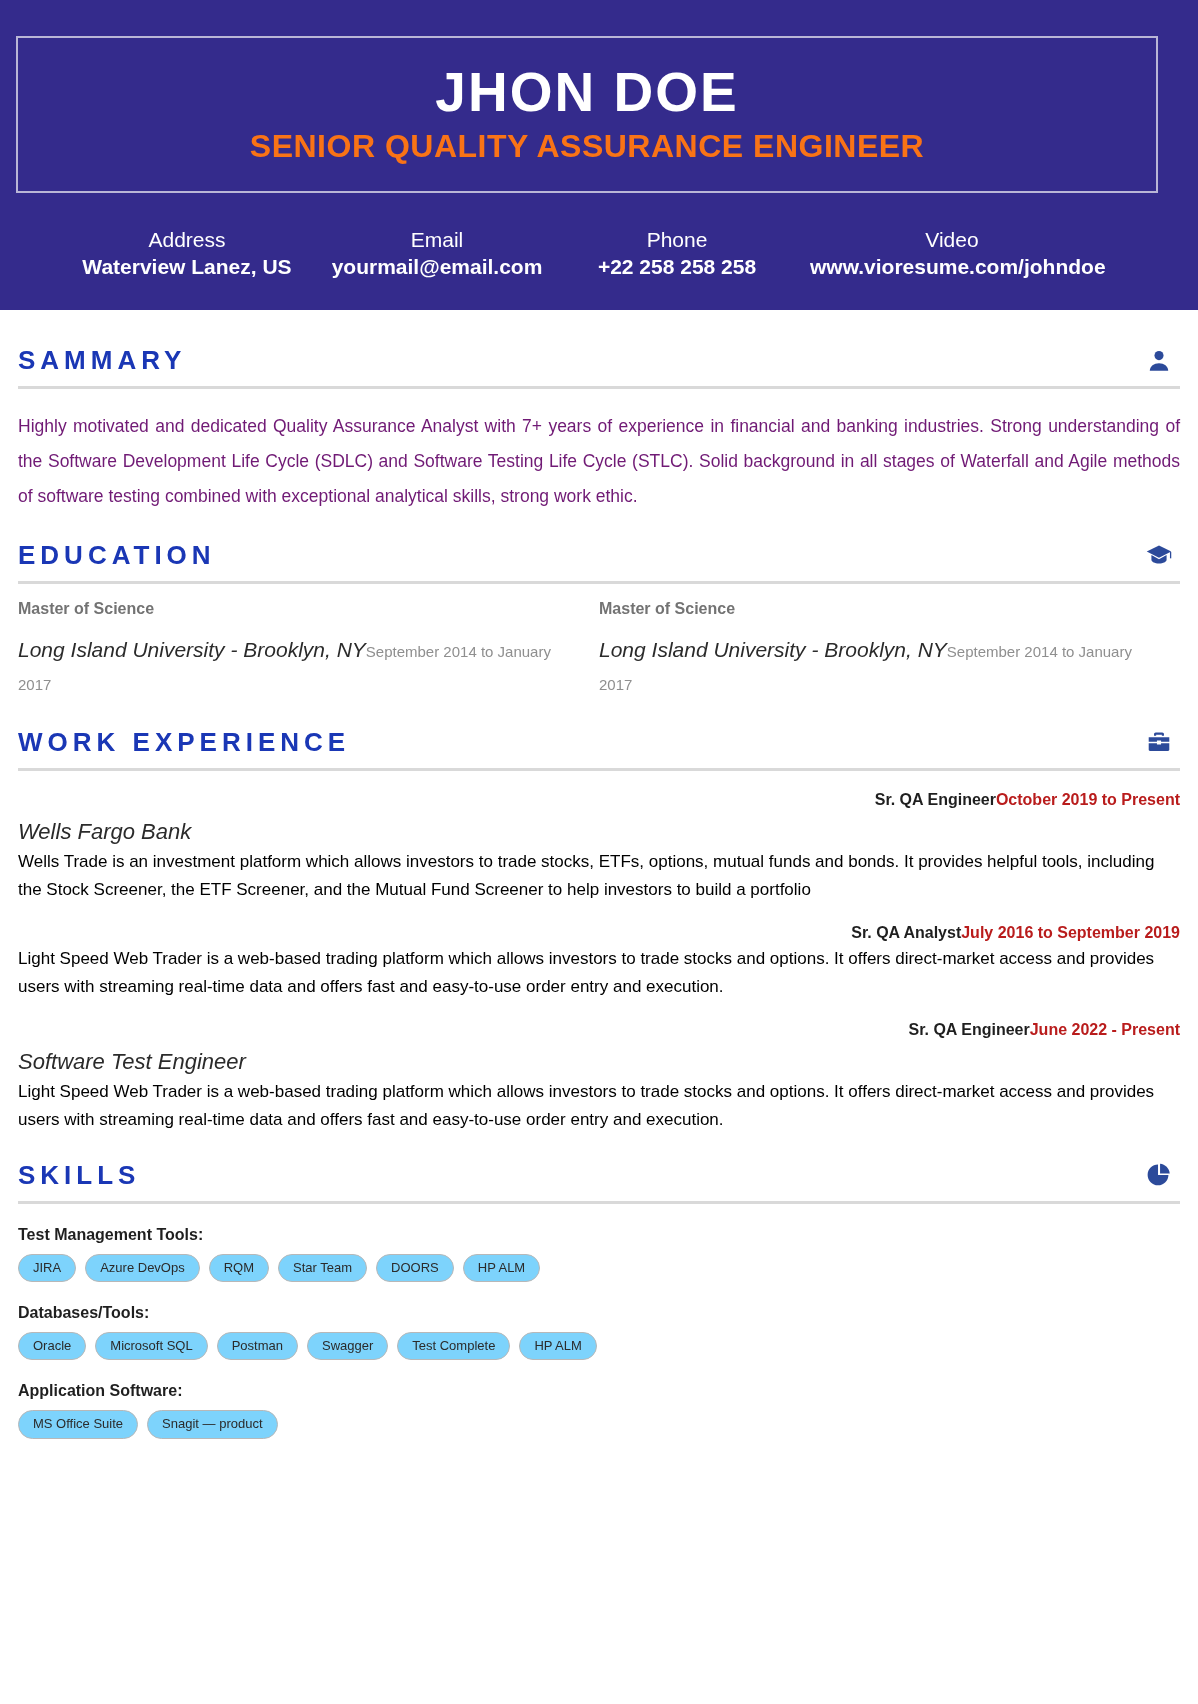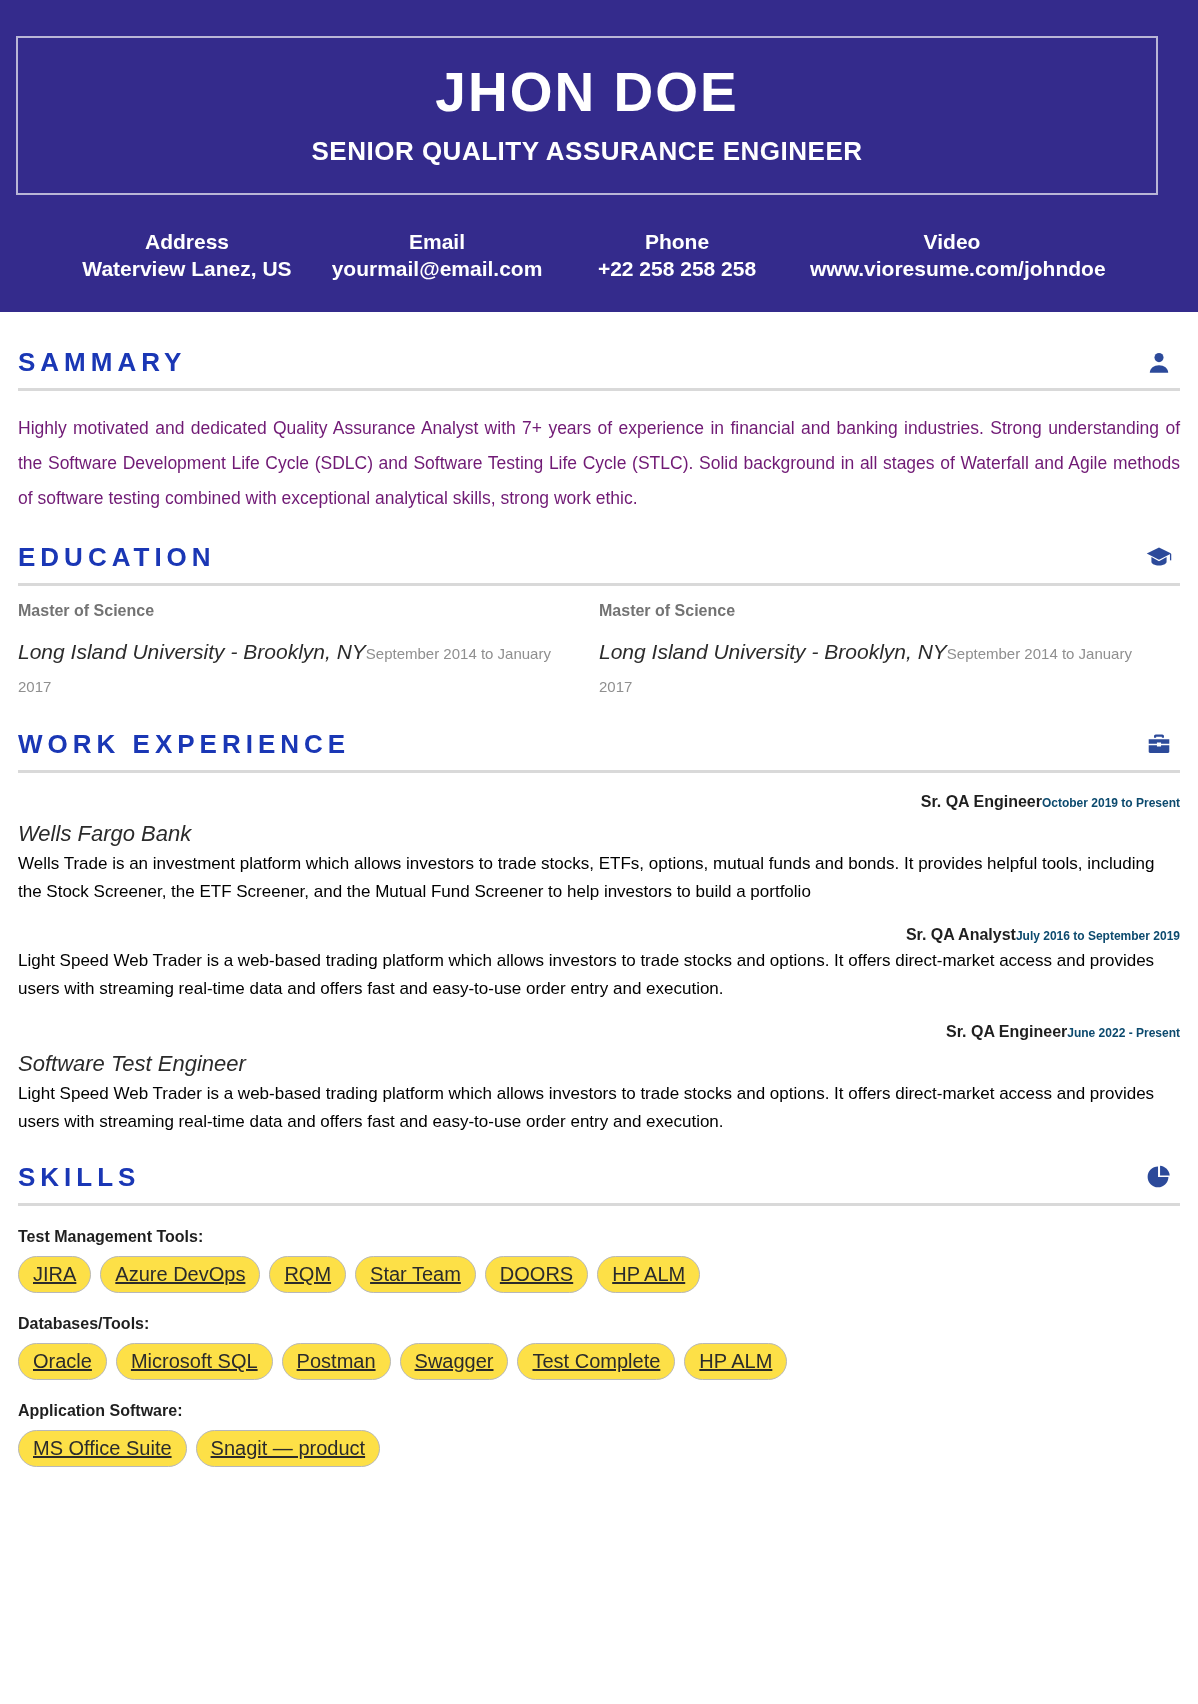--- a/index.html
+++ b/index.html
@@ -31,25 +31,25 @@
 
   .full-name {
     color: #ffffff;
     font-size: 55px;
     font-weight: bold;
     letter-spacing: 2px;
     line-height: 1.05;
   }
 
   .job-title {
-    color: #ffffff;
-    font-size: 26px;
+    color: #f97316;
+    font-size: 32px;
     font-weight: bold;
     letter-spacing: 0.5px;
-    margin-top: 14px;
+    margin-top: 6px;
   }
 
   .contact-row {
     display: flex;
     justify-content: center;
     align-items: flex-start;
     margin-top: 34px;
     padding: 0 20px;
   }
 
@@ -59,21 +59,21 @@
   }
 
   .contact-item.addr   { width: 250px; }
   .contact-item.email  { width: 250px; }
   .contact-item.phone  { width: 230px; }
   .contact-item.video  { width: 320px; }
 
   .contact-label {
     color: #ffffff;
     font-size: 21px;
-    font-weight: bold;
+    font-weight: normal;
     line-height: 1.25;
   }
 
   .contact-value {
     color: #ffffff;
     font-size: 21px;
     font-weight: bold;
     line-height: 1.3;
     white-space: nowrap;
   }
@@ -163,23 +163,23 @@
     display: flex;
     justify-content: flex-end;
     align-items: baseline;
   }
   .job-role {
     font-size: 16px;
     font-weight: bold;
     color: #1f1f1f;
   }
   .job-dates {
-    font-size: 12px;
-    font-weight: bold;
-    color: #0c4a6e;
+    font-size: 16px;
+    font-weight: bold;
+    color: #b91c1c;
   }
   .job-company {
     font-size: 22px;
     font-style: italic;
     color: #2b2b2b;
     margin-top: 10px;
   }
   .job-desc {
     font-size: 17px;
     line-height: 1.65;
@@ -199,26 +199,25 @@
   .pill-row {
     display: flex;
     flex-wrap: wrap;
     gap: 9px;
     margin-top: 10px;
   }
   .pill {
     border: 1px solid #b8b8b8;
     border-radius: 20px;
     padding: 5px 14px;
-    font-size: 20px;
+    font-size: 13px;
     color: #2b2b2b;
-    background: #fde047;
+    background: #7dd3fc;
     white-space: nowrap;
     line-height: 1.25;
-    text-decoration: underline;
   }
 </style>
 </head>
 <body>
 
 <div class="header-banner">
   <div class="name-box">
     <div class="full-name">JHON DOE</div>
     <div class="job-title">SENIOR QUALITY ASSURANCE ENGINEER</div>
   </div>

